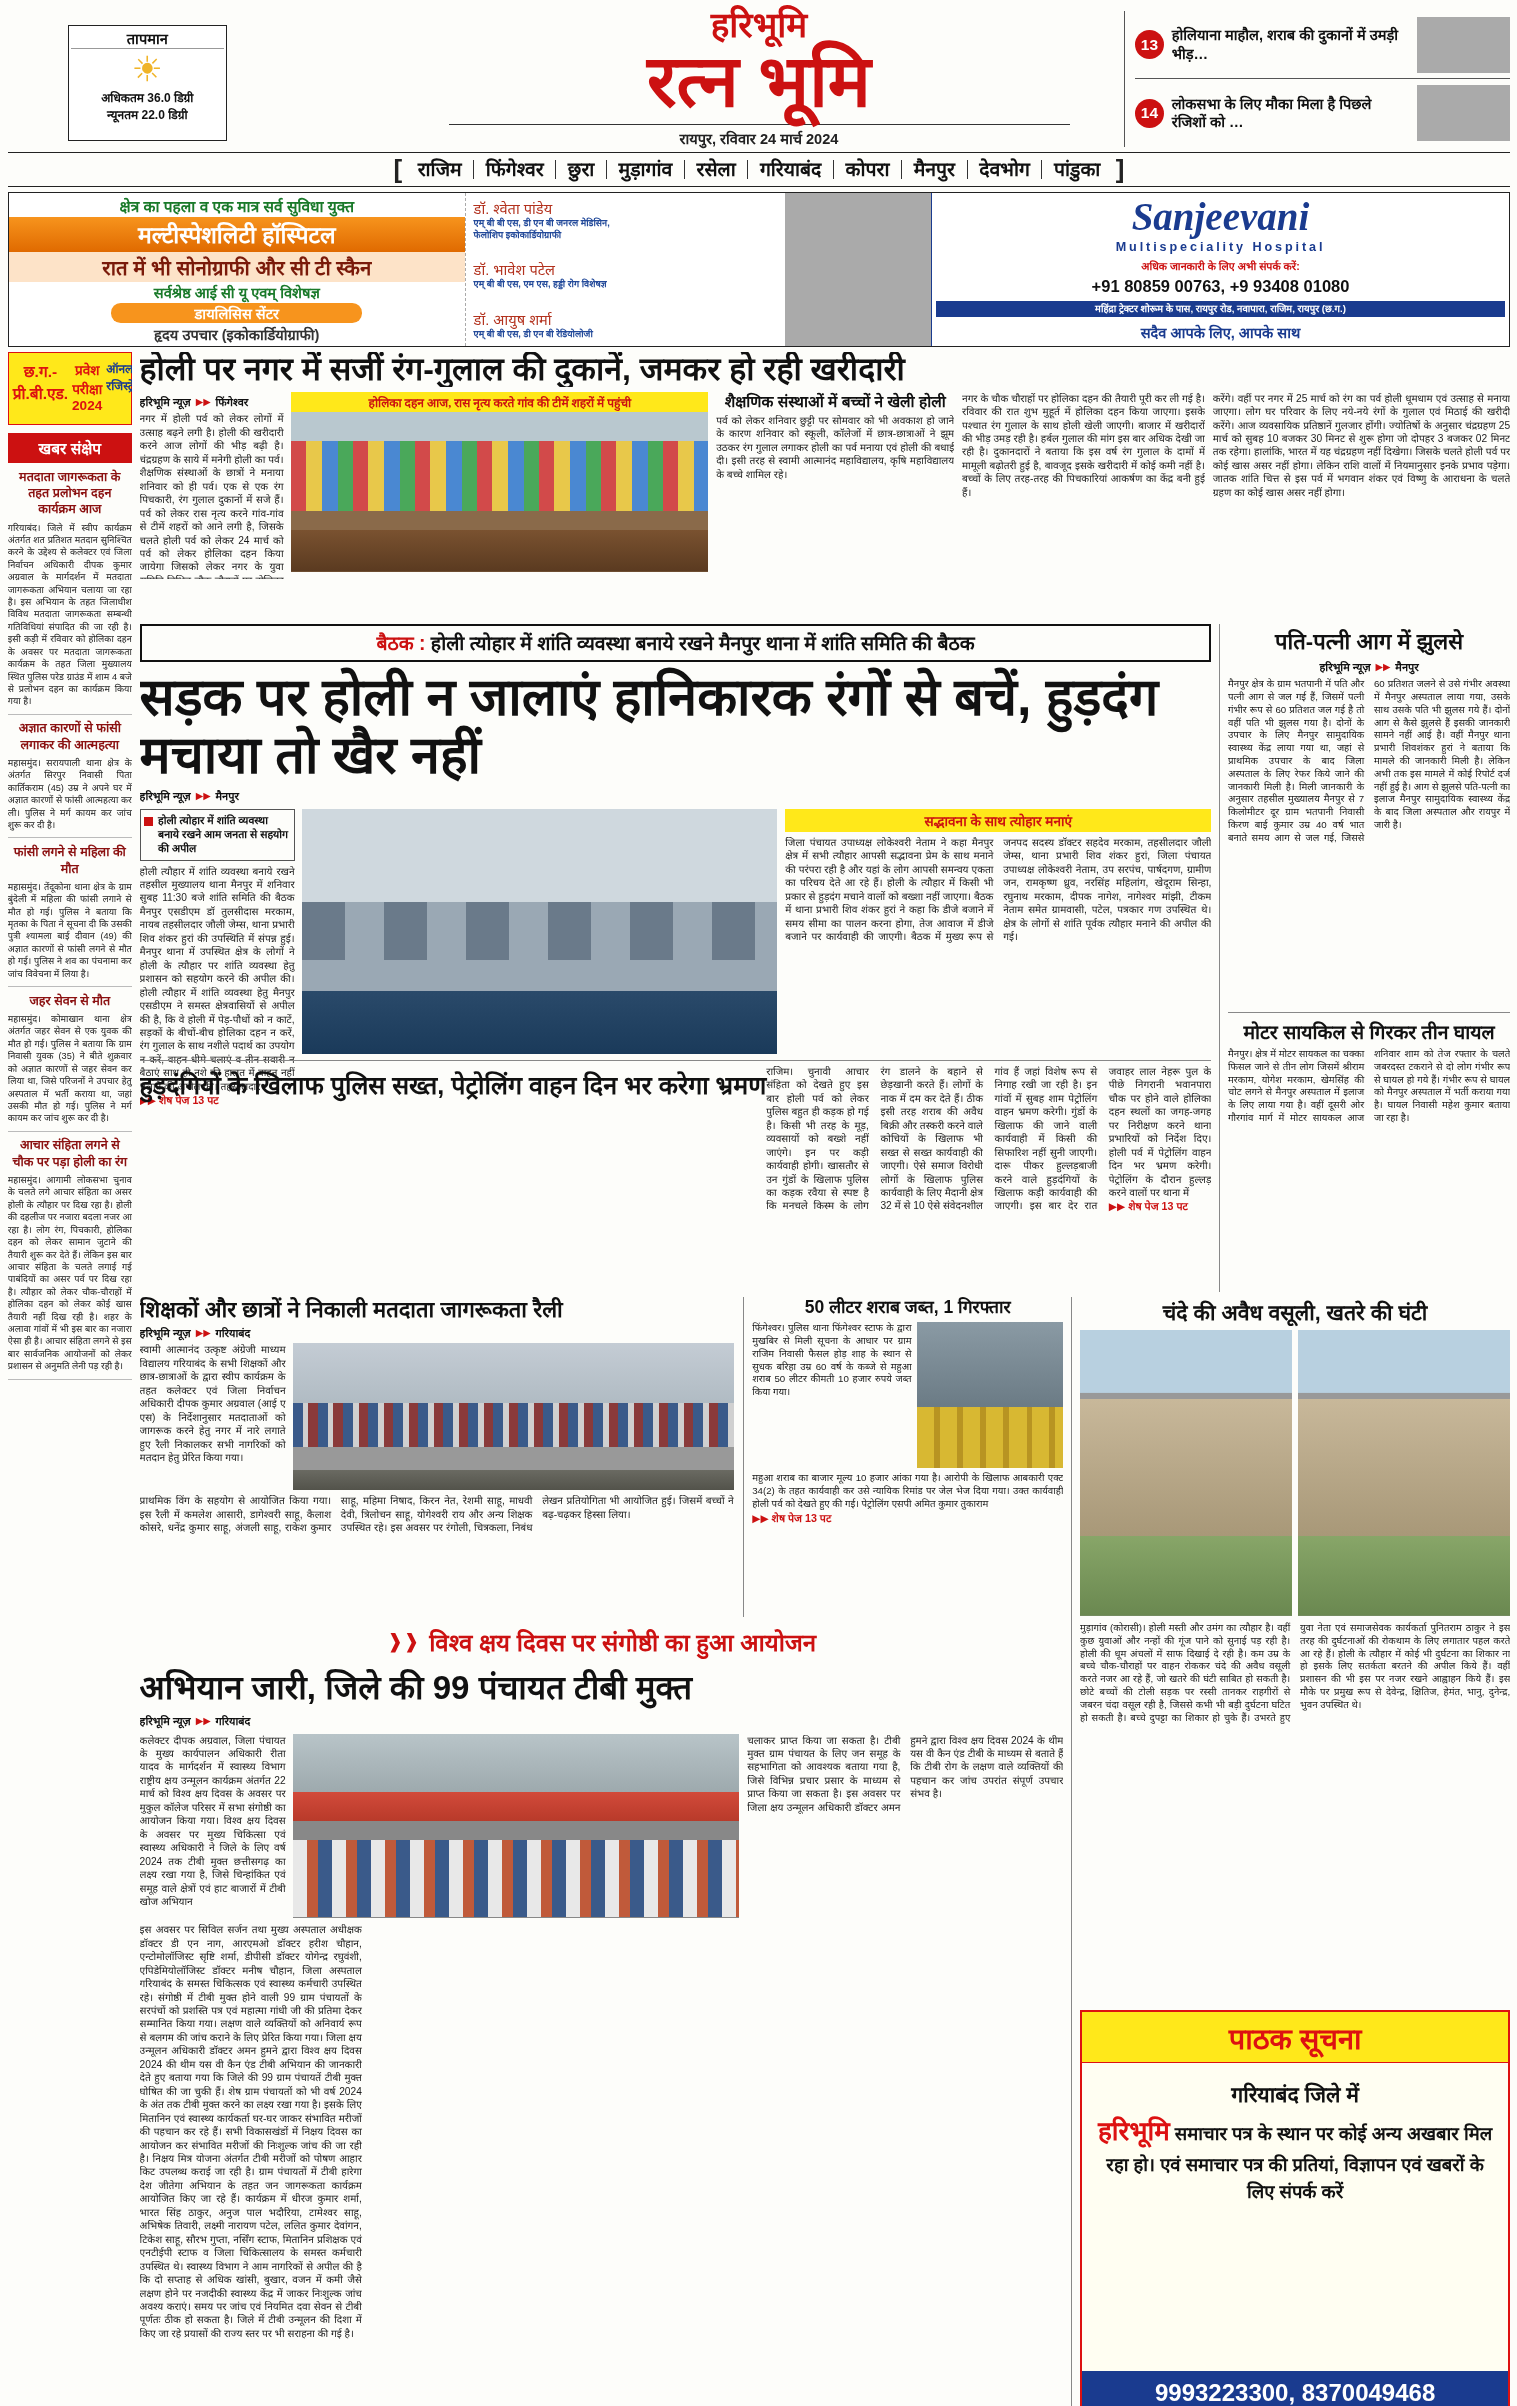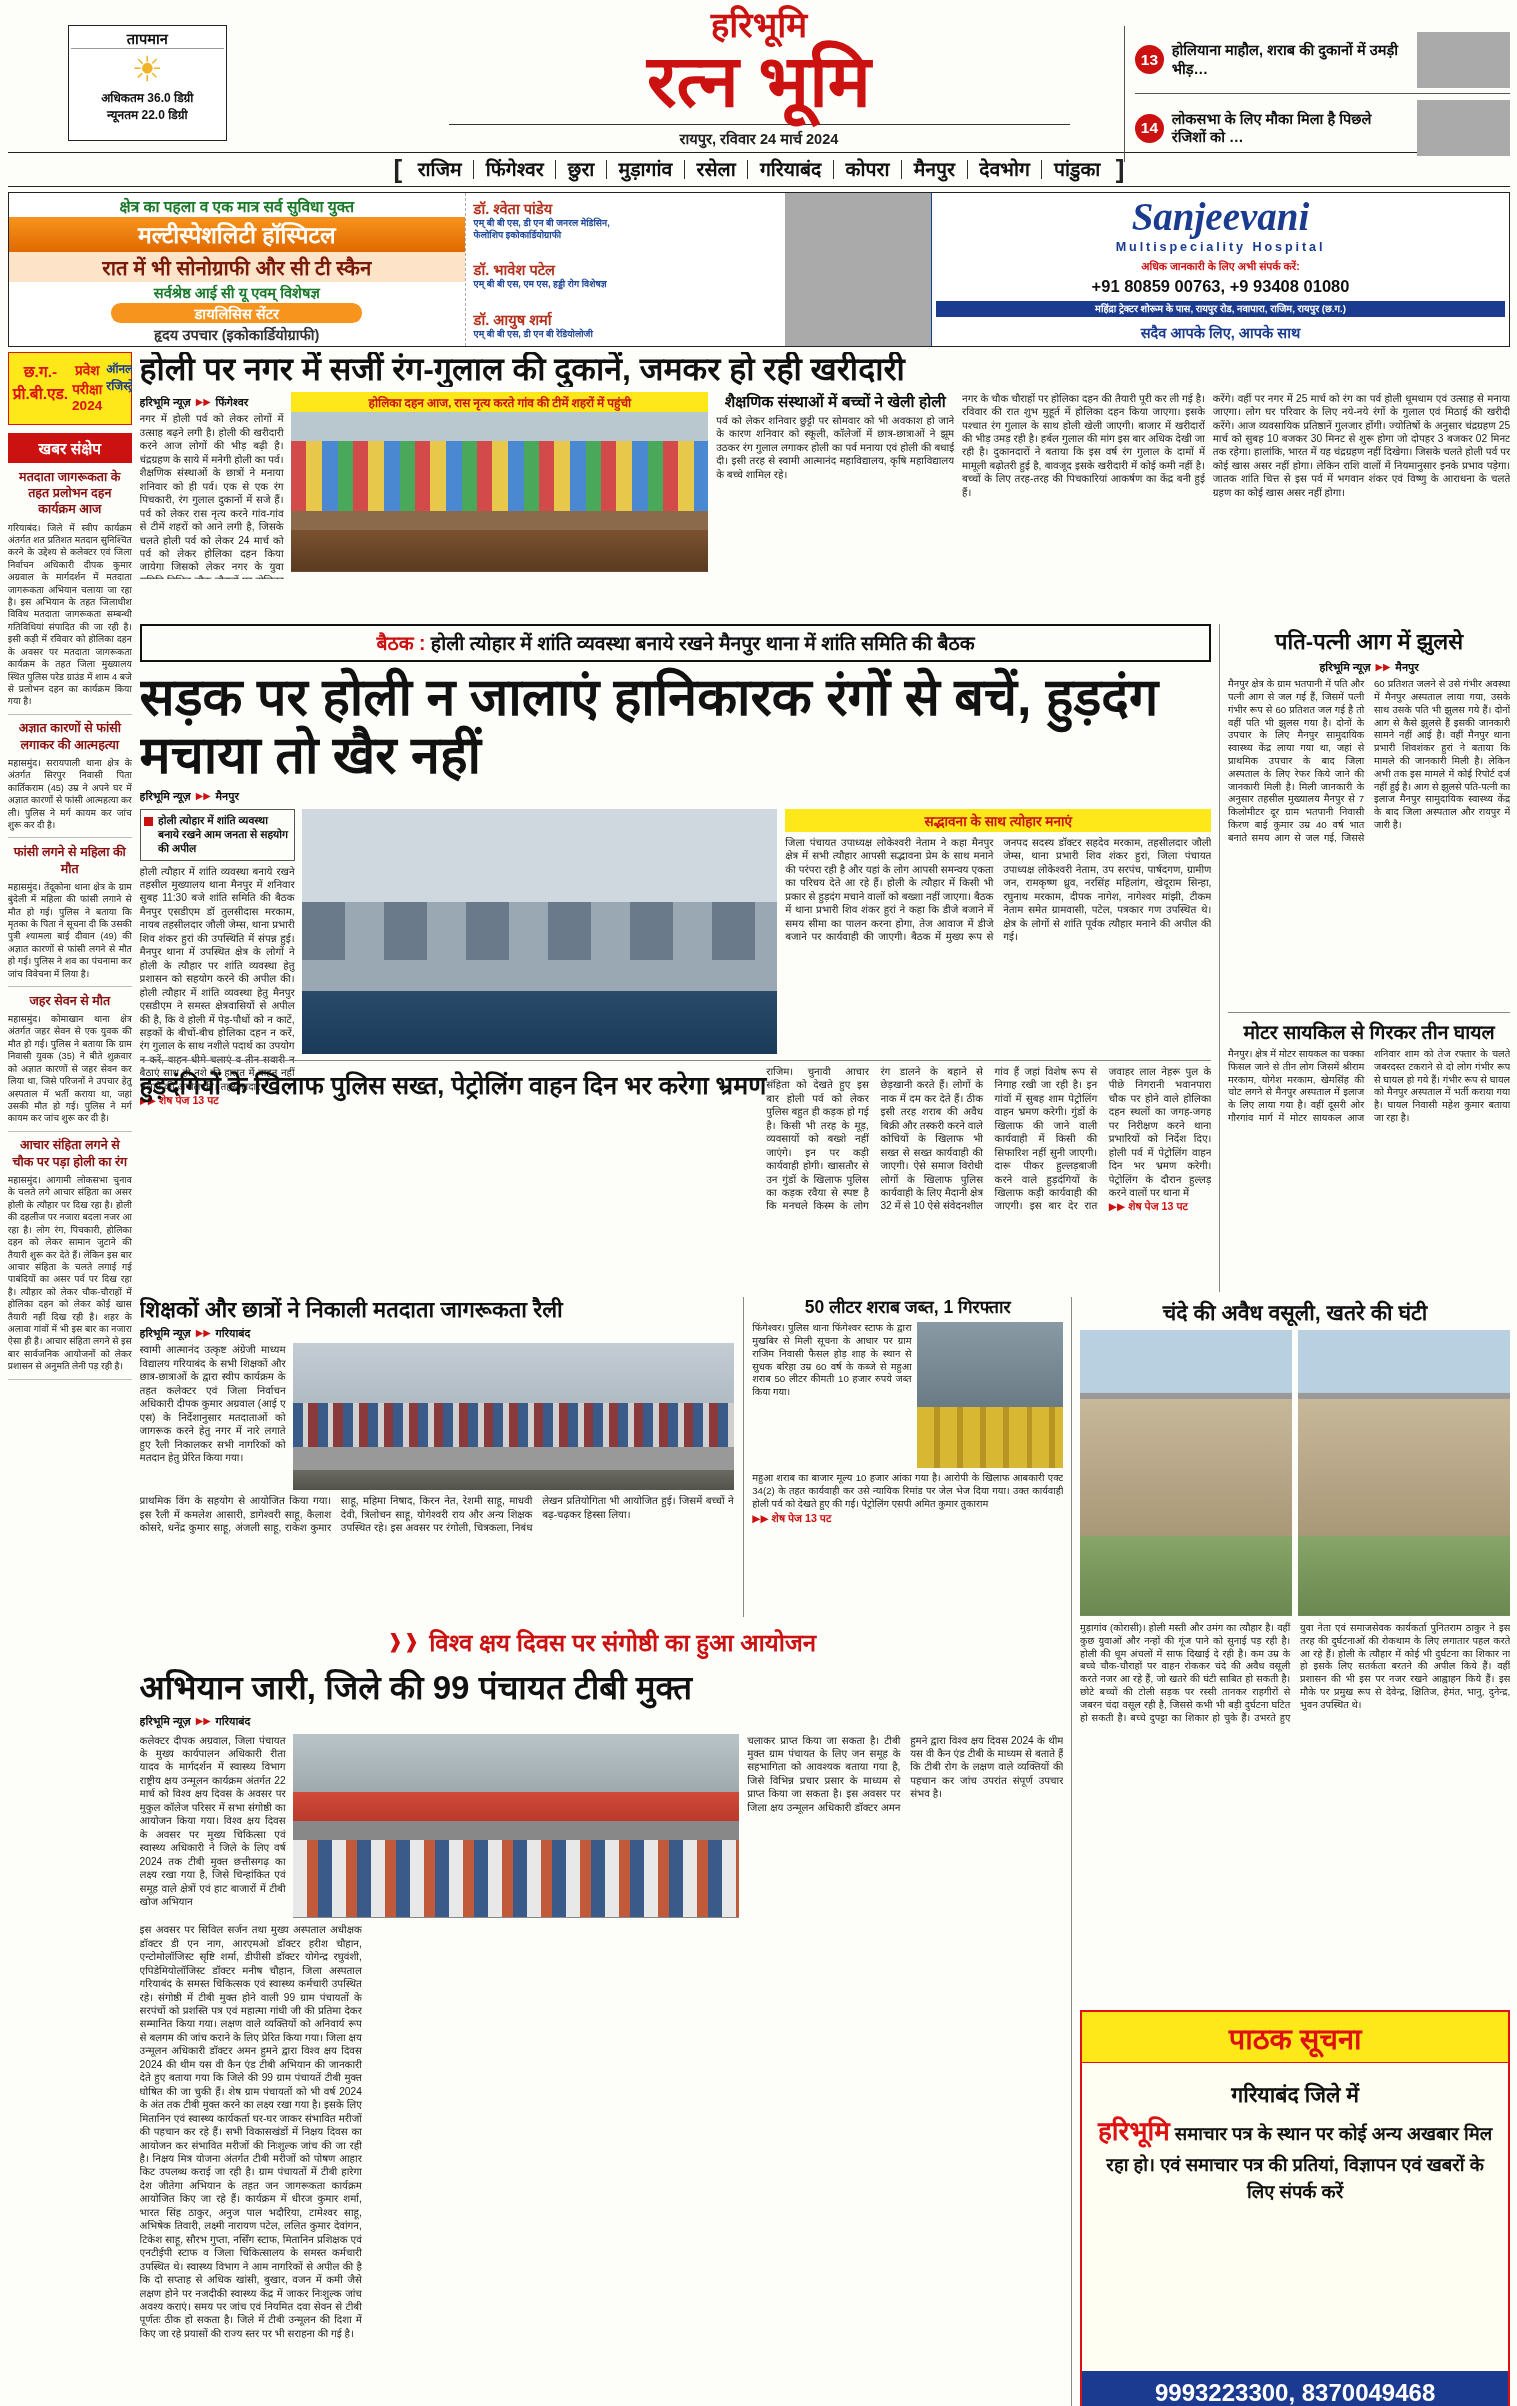--- a/index.html
+++ b/index.html
@@ -12,21 +12,21 @@
   
   .masthead { position:relative; height:146px; }
   .weather-box { position:absolute; left:60px; top:19.4px; width:159px; height:116px; border:1.9px solid #222; text-align:center; padding:1.9px; background:#fff; }
   .weather-title { font-size:14.6px; font-weight:700; border-bottom:1px solid #999; }
   .sun { font-size:35px; color:#f0b429; line-height:1.15; display:block; }
   .weather-max,.weather-min { font-size:12px; font-weight:700; }
   .brand { width:621px; margin:0 auto; text-align:center; }
   .brand-top { color:#c11; font-size:35px; font-weight:800; line-height:1.08; }
   .brand-main { color:#c11; font-size:72px; font-weight:800; line-height:1.05; }
   .dateline { margin-top:4.9px; border-top:1.9px solid #333; font-size:14.6px; font-weight:700; padding-top:2.9px; color:#222; }
-  .teasers { position:absolute; right:0; top:20px; width:386px; border-left:1.5px solid #555; padding-left:9.7px; }
+  .teasers { position:absolute; right:0; top:5px; width:386px; border-left:1.5px solid #555; padding-left:9.7px; }
   .teaser { display:flex; align-items:center; gap:7.8px; padding:5.8px 0; }
   .teaser + .teaser { border-top:1.5px solid #555; }
   .circle-num { width:29px; height:29px; border-radius:50%; background:#c11; color:#fff; font-weight:800; font-size:15.5px; display:flex; align-items:center; justify-content:center; flex:0 0 29px; }
   .teaser-text { font-size:14.6px; font-weight:700; line-height:1.25; flex:1; }
   .thumb { width:93px; height:56px; flex:0 0 93px; }
   .thumb1 { background:linear-gradient(135deg,#d86a8a,#e9b2c0 55%,#8a4a5a); }
   .thumb2 { background:linear-gradient(135deg,#4a8a5a,#e0d0b0 50%,#c06a8a); }
   .topnav { display:flex; justify-content:center; align-items:center; border-top:1.9px solid #222; border-bottom:1.9px solid #222; height:35px; font-weight:800; font-size:19.4px; }
   .nav-item { padding:0 11.6px; line-height:1; }
   .nav-item + .nav-item { border-left:1.9px solid #333; }
@@ -34,21 +34,21 @@
   
   .hospital-ad { display:flex; height:155px; border:1.9px solid #222; margin:4.9px 0; background:#fff; }
   .ad-left { width:456px; display:flex; flex-direction:column; justify-content:space-between; padding:1.9px 0; }
   .ad-tagline { color:#1a7a2a; font-weight:800; font-size:15.5px; text-align:center; }
   .ad-name { background:linear-gradient(#f7941d,#e06a00); color:#fff; font-weight:800; font-size:23px; text-align:center; padding:1.9px 0; }
   .ad-feat1 { background:#fde3c8; color:#7a1a0a; font-weight:800; font-size:20.4px; text-align:center; padding:1px 0; }
   .ad-feat2 { color:#1a7a2a; font-weight:800; font-size:14.6px; text-align:center; }
   .ad-feat3 { background:#f7941d; color:#fff; font-weight:800; font-size:14.6px; width:55%; margin:1px auto; border-radius:9.7px; text-align:center; }
   .ad-feat4 { font-weight:800; font-size:14.6px; text-align:center; color:#333; }
   .ad-docs { width:320px; padding:5.8px 7.8px; display:flex; flex-direction:column; justify-content:space-between; border-left:1px dashed #aaa; }
-  .doc-name { color:#b3321e; font-weight:700; font-size:14.6px; }
+  .doc-name { color:#b3321e; font-weight:400; font-size:14.6px; }
   .doc-degree { color:#234a9a; font-size:9.2px; font-weight:700; line-height:1.2; }
   .ad-building { width:146px; background:linear-gradient(160deg,#5a86c0,#8ab0dc 50%,#3a66a0); }
   .ad-right { flex:1; border-left:1.9px solid #1a3b8f; display:flex; flex-direction:column; align-items:center; justify-content:space-between; padding:3.9px; }
   .brand-en { font-family:"Liberation Serif","DejaVu Serif",serif; font-style:italic; font-weight:700; color:#1a3b8f; font-size:39px; line-height:1; }
   .brand-en-sub { color:#1a3b8f; font-size:12.6px; letter-spacing:2.9px; font-weight:700; }
   .contact-note { color:#c11; font-size:10.7px; font-weight:700; }
   .ad-phones { font-size:16.5px; font-weight:800; color:#111; }
   .ad-address { background:#1a3b8f; color:#fff; font-size:9.7px; font-weight:700; text-align:center; width:100%; padding:1.9px; }
   .ad-tagline-bottom { color:#1a3b8f; font-weight:800; font-size:14.6px; }
   

